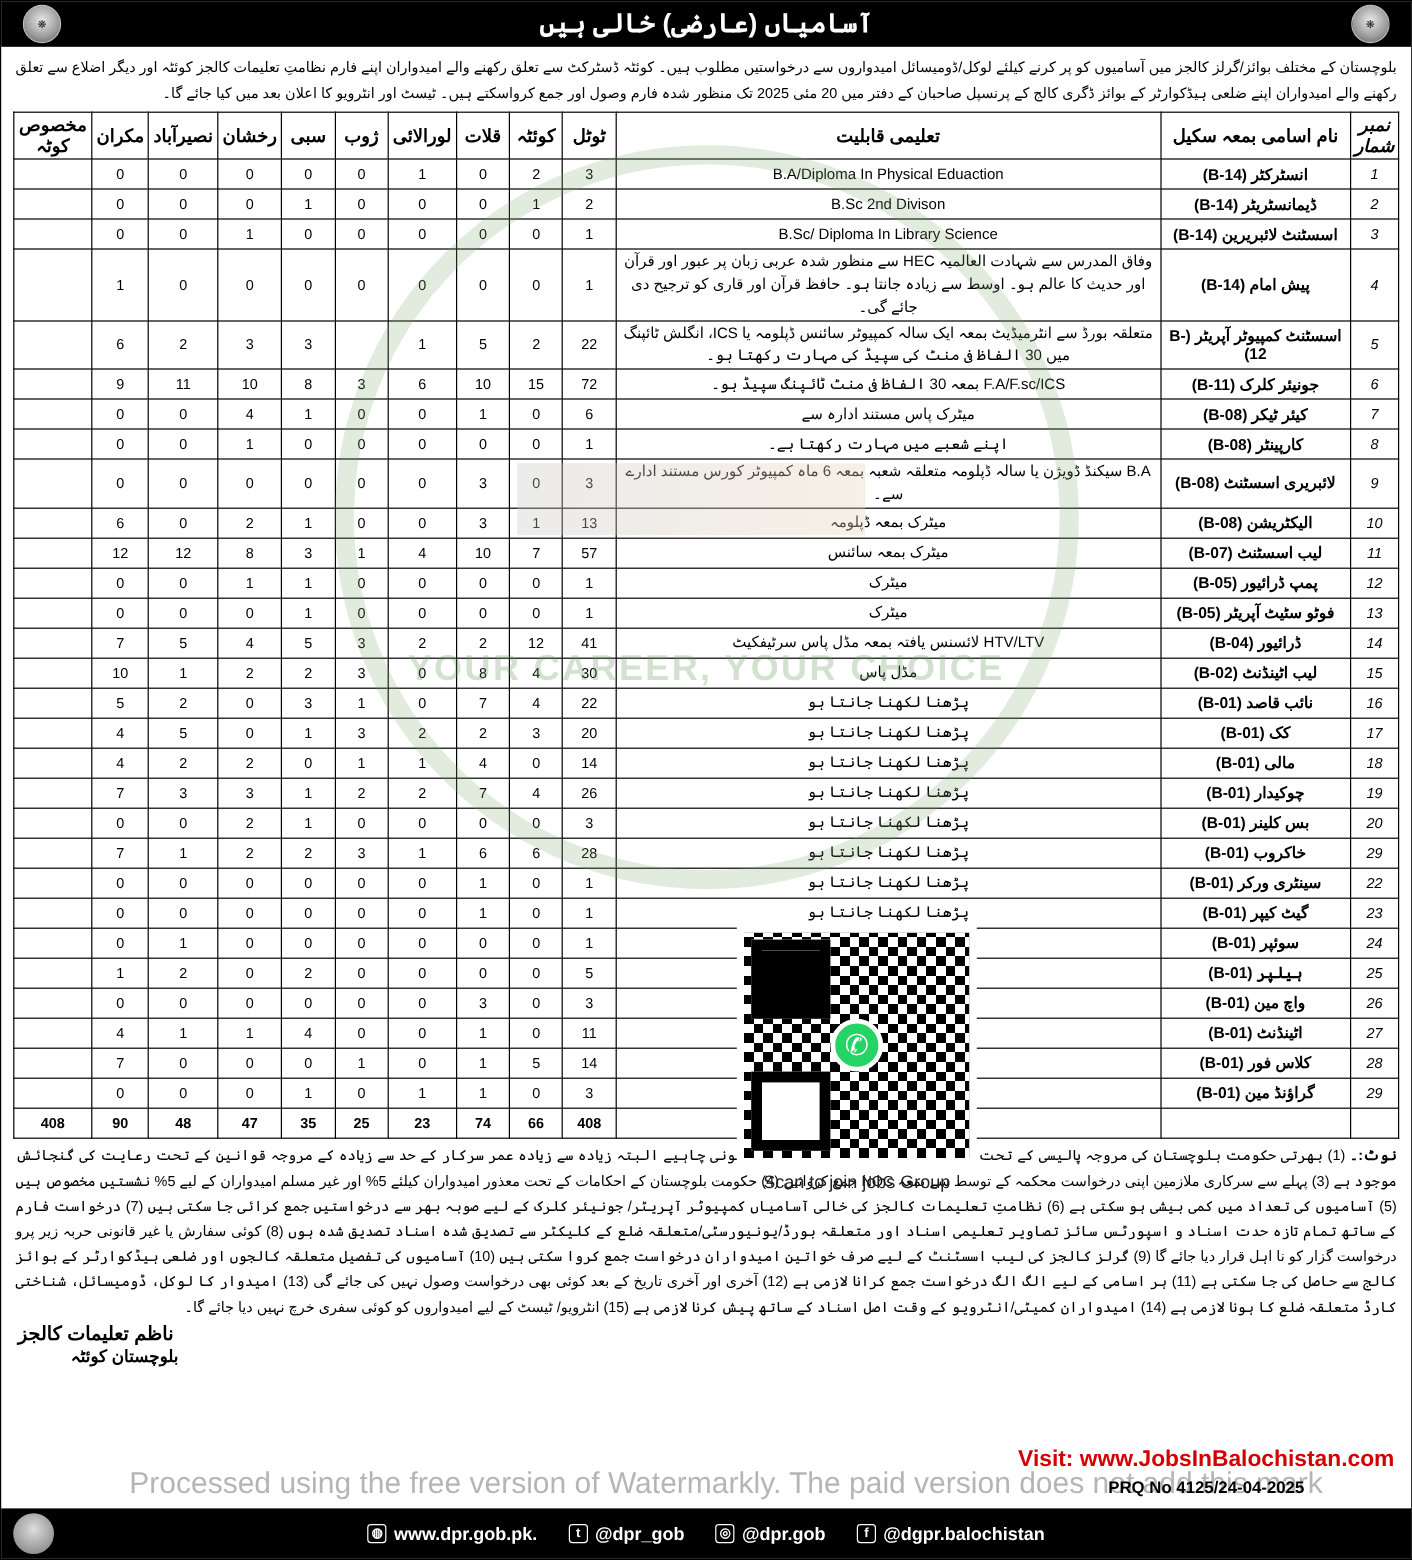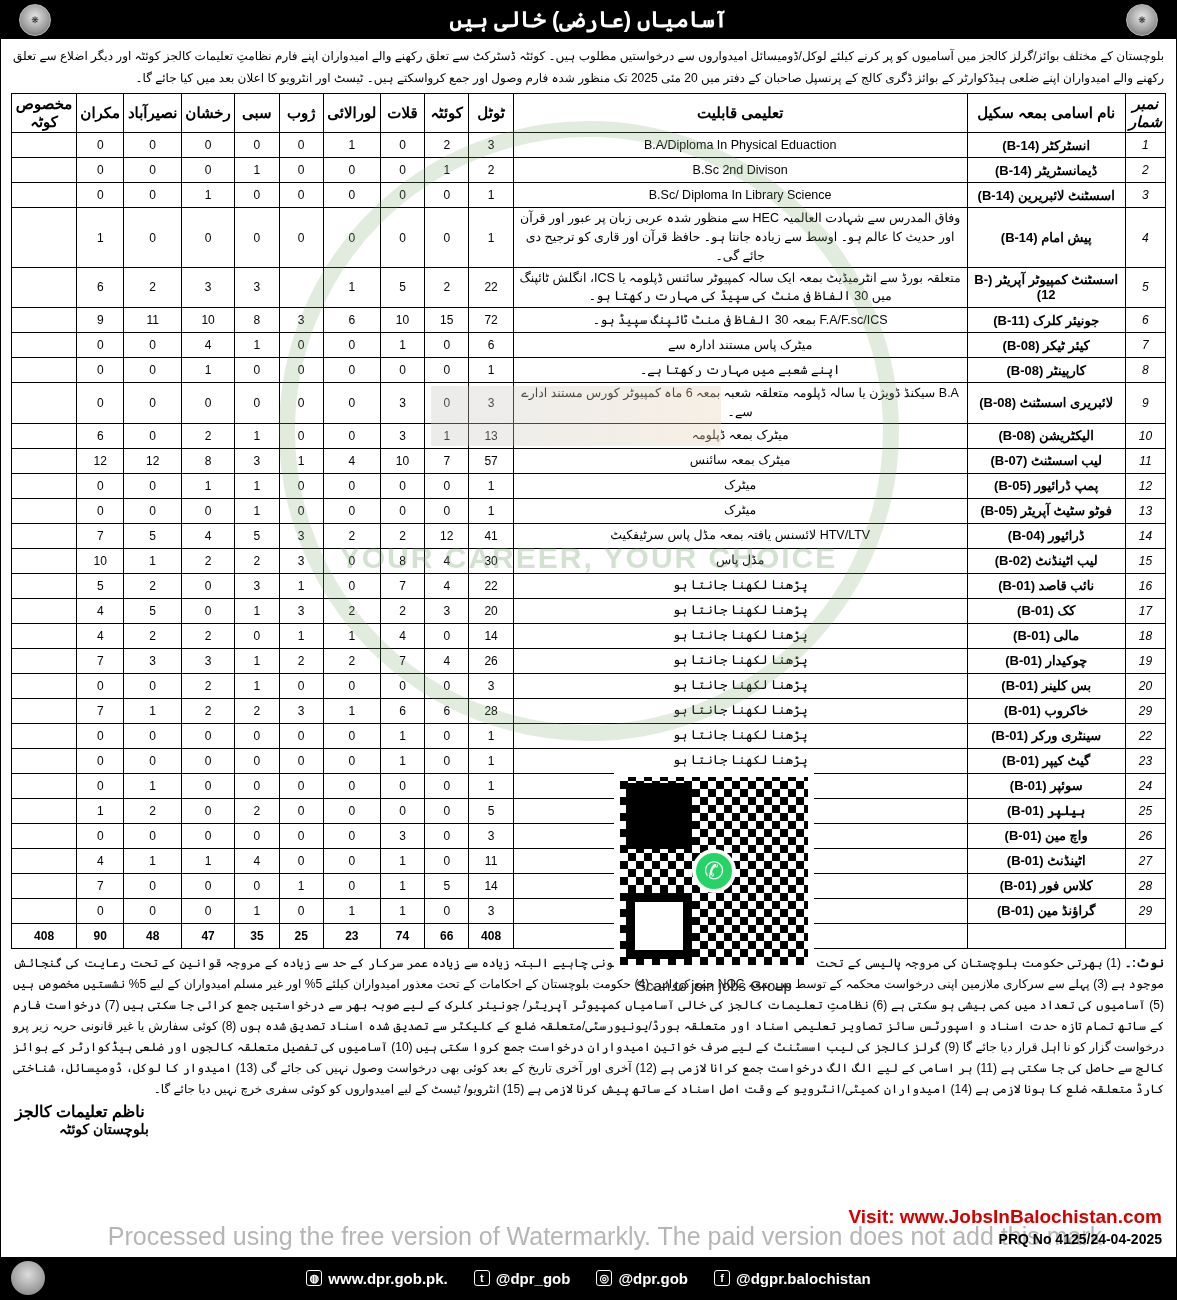--- a/index.html
+++ b/index.html
@@ -190,21 +190,21 @@
     font-size: 16px;
     font-weight: bold;
   }
   .sign .l1 { display:block; }
   .sign .l2 { display:block; font-size: 14px; margin-left: 44px; }
 
   .visit {
     position: absolute;
     right: 14px;
     bottom: 52px;
-    text-align: right;
+    text-align: center;
     direction: ltr;
     z-index: 12;
   }
   .visit .v1 { color:#d40000; font-size: 19px; font-weight: bold; }
   .visit .v2 { color:#000; font-size: 14px; font-weight: bold; margin-top:3px;}
 
   .wm-strip {
     position:absolute;
     left:0; right:0; bottom: 48px;
     text-align:center;

